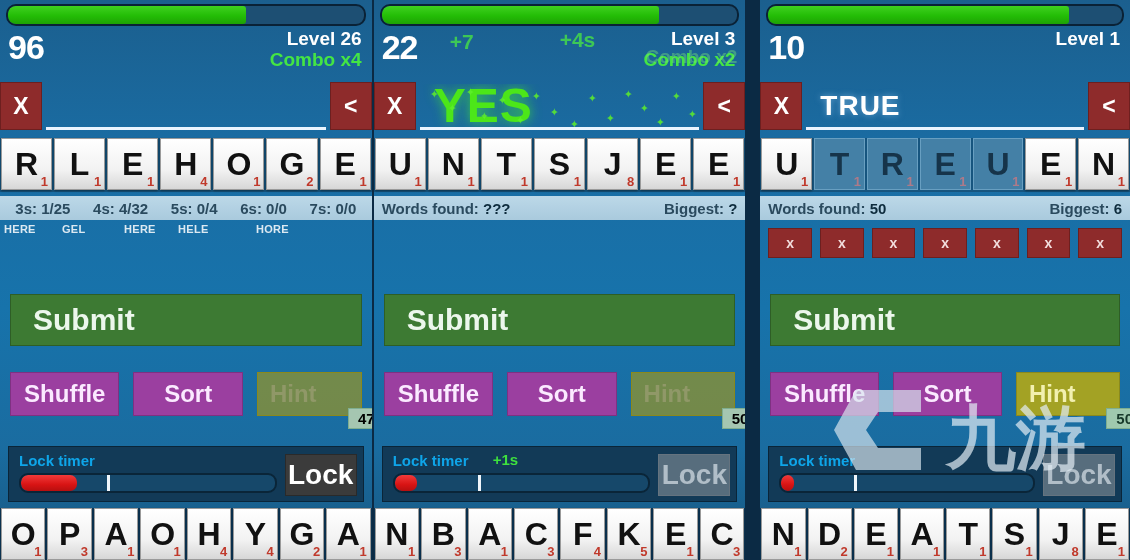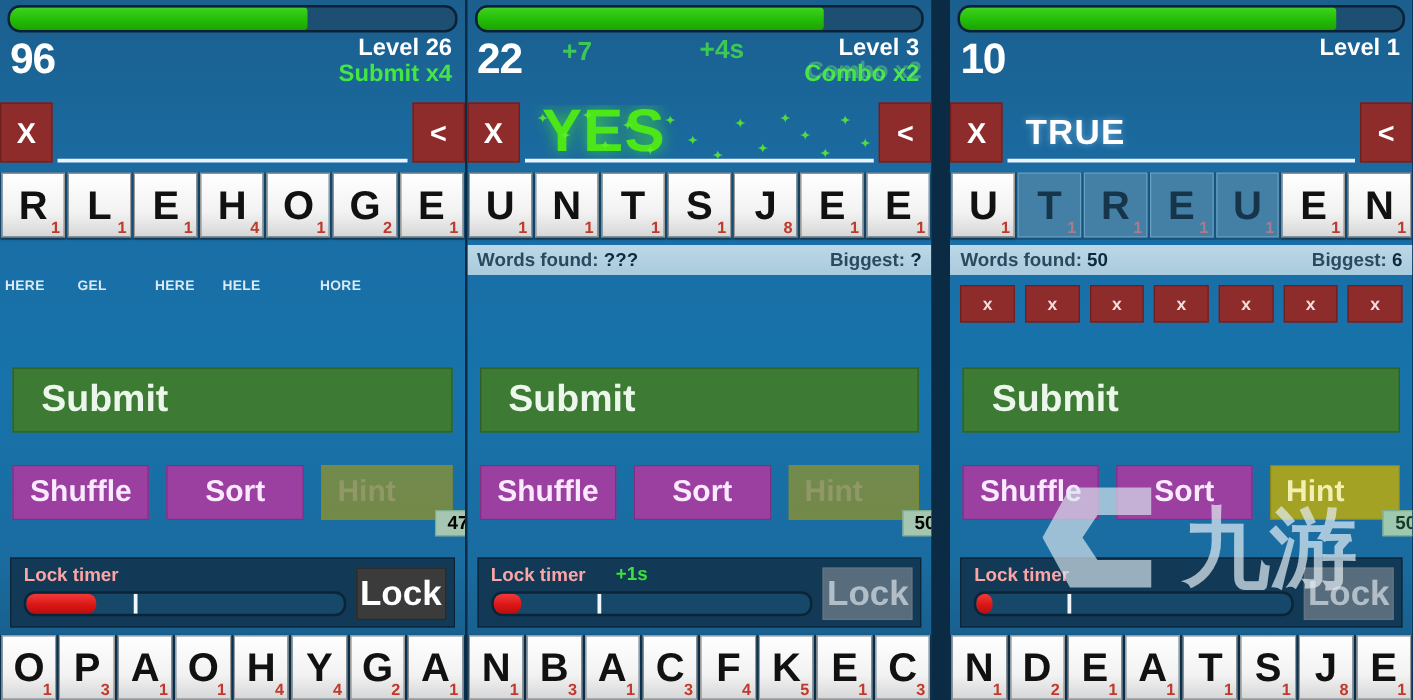--- a/index.html
+++ b/index.html
@@ -189,21 +189,21 @@
   .act.hint.disabled .hint-badge { background: #a5c6b1; color: #000000; }
 
   
   .lock-panel {
     position: absolute; left: 8px; right: 8px; top: 446px; height: 56px;
     background: #123a57;
     border: 1px solid #0a2538;
   }
   .lock-label {
     position: absolute; left: 10px; top: 5px;
-    font-size: 15px; font-weight: bold; color: #fca5a5;
+    font-size: 15px; font-weight: bold; color: #0ea5e9;
   }
   .lock-bonus {
     position: absolute; left: 110px; top: 4px;
     font-size: 15px; font-weight: bold; color: #3ee03e;
   }
   .lock-bar {
     position: absolute; left: 10px; right: 86px; bottom: 8px; height: 20px;
     background: #16486a; border: 2px solid #0a2538; border-radius: 9px;
     overflow: hidden;
   }
@@ -238,21 +238,21 @@
 
 <div class="screens">
     <div class="panel">
       <div class="progress-wrap">
         <div class="progress-fill" style="width: 67%;"></div>
       </div>
       <div class="header">
         <div class="score">96</div>
         <div class="level-box">
           <div class="level-txt">Level 26</div>
-          <div class="combo-txt">Submit x4</div>
+          <div class="combo-txt">Combo x4</div>
         </div>
       </div>
       <div class="entry-row">
         <div class="btn-x">X</div>
         <div class="btn-back">&lt;</div>
         <div class="entry-field">
           <div class="entry-text"></div>
         </div>
       </div>
       <div class="rack">
@@ -276,20 +276,29 @@
           <span class="ltr">O</span>
           <span class="val">1</span>
         </div>
         <div class="tile">
           <span class="ltr">G</span>
           <span class="val">2</span>
         </div>
         <div class="tile">
           <span class="ltr">E</span>
           <span class="val">1</span>
+        </div>
+      </div>
+      <div class="stats-band">
+        <div class="stats-counts">
+          <span>3s: 1/25</span>
+          <span>4s: 4/32</span>
+          <span>5s: 0/4</span>
+          <span>6s: 0/0</span>
+          <span>7s: 0/0</span>
         </div>
       </div>
       <div class="found-row">
         <span class="fw" style="left: 4px;">HERE</span>
         <span class="fw" style="left: 62px;">GEL</span>
         <span class="fw" style="left: 124px;">HERE</span>
         <span class="fw" style="left: 178px;">HELE</span>
         <span class="fw" style="left: 256px;">HORE</span>
       </div>
       <div class="submit-btn">Submit</div>

